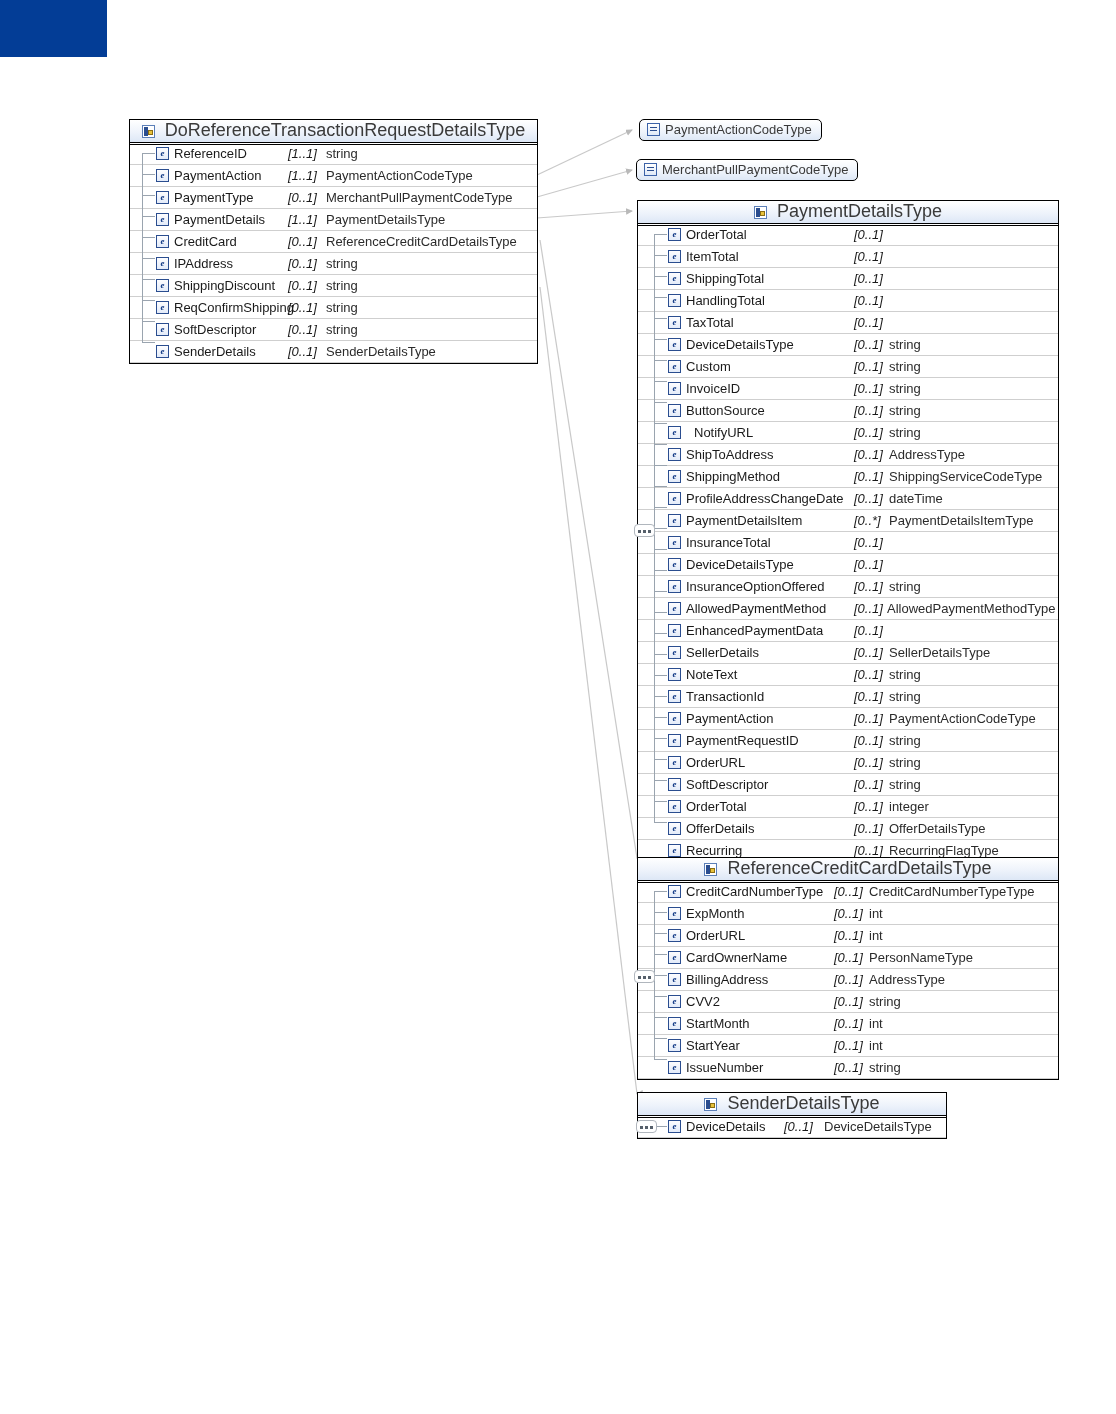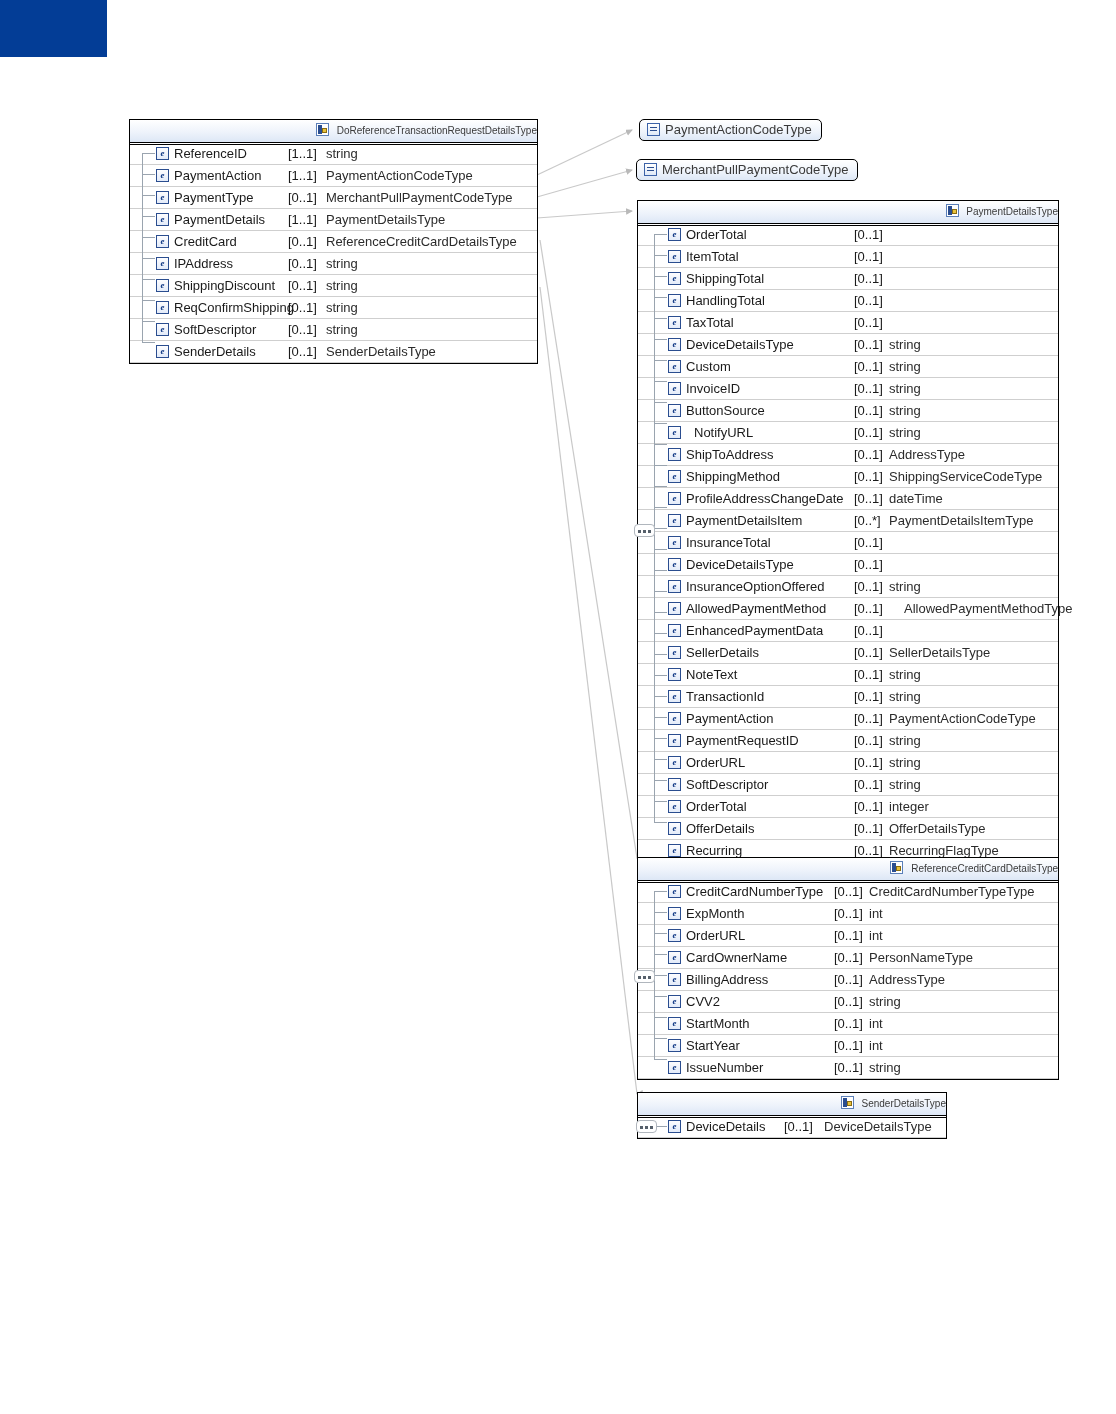--- a/index.html
+++ b/index.html
@@ -25,22 +25,22 @@
   
   .box{
     position:absolute;
     background:#ffffff;
     border:1px solid #000;
     box-sizing:border-box;
   }
   .box-header{
     height:22px;
     line-height:21px;
-    text-align:right;
-    font-size:10px;
+    text-align:center;
+    font-size:18px;
     color:#3a3a3a;
     background:linear-gradient(to bottom,#ffffff 0%,#eef3fb 55%,#dde7f6 100%);
     border-bottom:1px solid #000;
     position:relative;
     white-space:nowrap;
   }
   .box-header .hdr-inner{display:inline-block;}
   .box-header .dbl{
     position:absolute;left:0;right:0;bottom:-3px;height:1px;background:#000;
   }
@@ -50,21 +50,21 @@
     position:relative;
     height:21px;
     line-height:21px;
     font-size:13px;
     color:#1a1a1a;
     border-bottom:1px solid #cfcfcf;
     white-space:nowrap;
   }
   .row:last-child{border-bottom:none;}
   .r-name{position:absolute;}
-  .r-card{position:absolute;}
+  .r-card{position:absolute;font-style:italic;}
   .r-type{position:absolute;color:#2b2b2b;}
 
   
   .eicon{
     position:absolute;top:4px;
     width:13px;height:13px;
     border:1px solid #2a4d8f;
     background:linear-gradient(to bottom,#fdfdff,#e3ebf9);
     box-sizing:border-box;
     font-size:9px;
@@ -359,21 +359,21 @@
         <div class="row">
           <span class="eicon" style="left: 30px;">e</span>
           <span class="r-name" style="left: 48px;">InsuranceOptionOffered</span>
           <span class="r-card" style="left: 216px;">[0..1]</span>
           <span class="r-type" style="left: 251px;">string</span>
         </div>
         <div class="row">
           <span class="eicon" style="left: 30px;">e</span>
           <span class="r-name" style="left: 48px;">AllowedPaymentMethod</span>
           <span class="r-card" style="left: 216px;">[0..1]</span>
-          <span class="r-type" style="left: 266px;">AllowedPaymentMethodType</span>
+          <span class="r-type" style="left: 249px;">AllowedPaymentMethodType</span>
         </div>
         <div class="row">
           <span class="eicon" style="left: 30px;">e</span>
           <span class="r-name" style="left: 48px;">EnhancedPaymentData</span>
           <span class="r-card" style="left: 216px;">[0..1]</span>
         </div>
         <div class="row">
           <span class="eicon" style="left: 30px;">e</span>
           <span class="r-name" style="left: 48px;">SellerDetails</span>
           <span class="r-card" style="left: 216px;">[0..1]</span>

